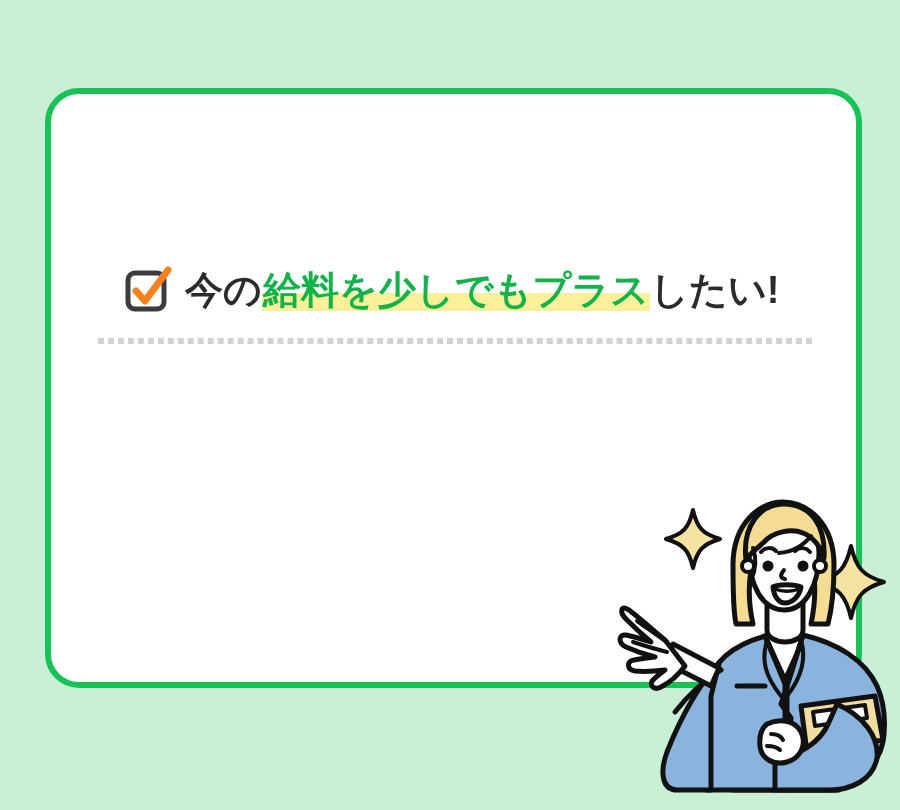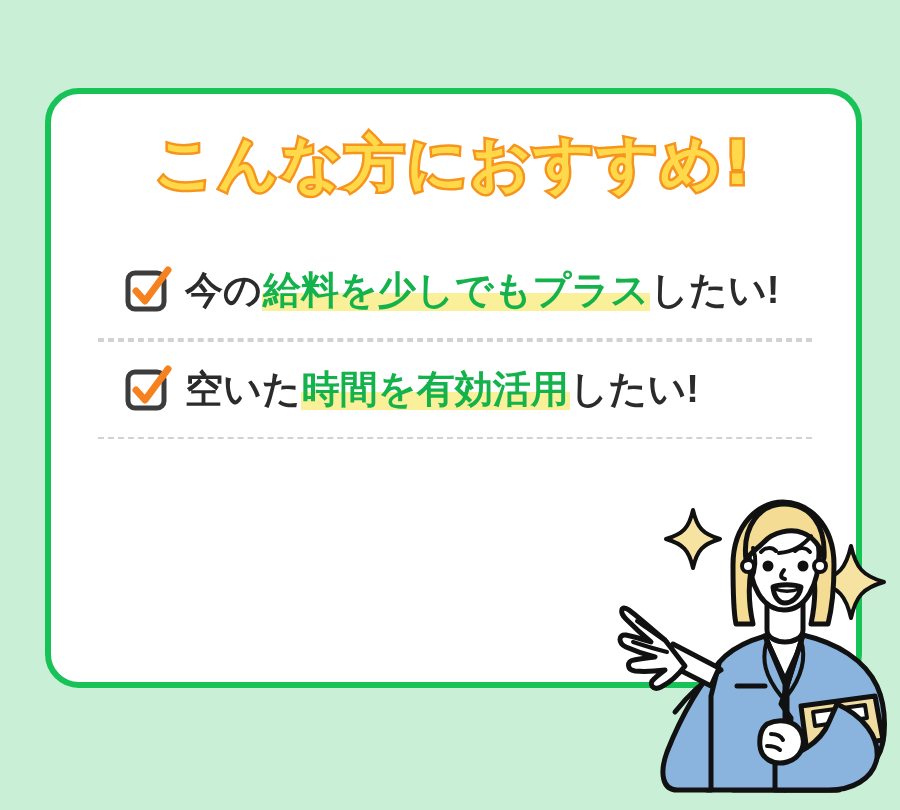--- a/index.html
+++ b/index.html
@@ -115,54 +115,40 @@
   }
   .illus svg { display: block; }
 </style>
 </head>
 <body>
 
 <div id="stage">
 
   <div class="card"></div>
 
-  <div class="title-wrap">
-    <span class="title">こんな方におすすめ!</span>
-  </div>
 
   <div class="list">
 
     <div class="row">
       <span class="checkbox">
         <svg viewBox="0 0 44 44" width="44" height="44">
           <rect x="3" y="5" width="36" height="36" rx="7" ry="7" fill="#ffffff" stroke="#3c3c3c" stroke-width="5"></rect>
           <path d="M11 23 L20 33 L43 2" fill="none" stroke="#f5821f" stroke-width="7" stroke-linecap="round" stroke-linejoin="round"></path>
         </svg>
       </span>
       <div class="line">
         <span>今の</span><span class="hl">給料を少しでもプラス</span><span>したい!</span>
       </div>
     </div>
 
     <div class="divider"></div>
 
 
     <div class="divider"></div>
 
-    <div class="row">
-      <span class="checkbox">
-        <svg viewBox="0 0 44 44" width="44" height="44">
-          <rect x="3" y="5" width="36" height="36" rx="7" ry="7" fill="#ffffff" stroke="#3c3c3c" stroke-width="5"></rect>
-          <path d="M11 23 L20 33 L43 2" fill="none" stroke="#f5821f" stroke-width="7" stroke-linecap="round" stroke-linejoin="round"></path>
-        </svg>
-      </span>
-      <div class="line">
-        <span>空いた</span><span class="hl">時間を有効活用</span><span>したい!</span>
-      </div>
-    </div>
 
     <div class="divider"></div>
 
 
   </div>
 
   <div class="illus">
     <svg viewBox="0 0 290 320" width="290" height="320">
       <g fill="none" stroke="#111111" stroke-width="5" stroke-linecap="round" stroke-linejoin="round">
 

